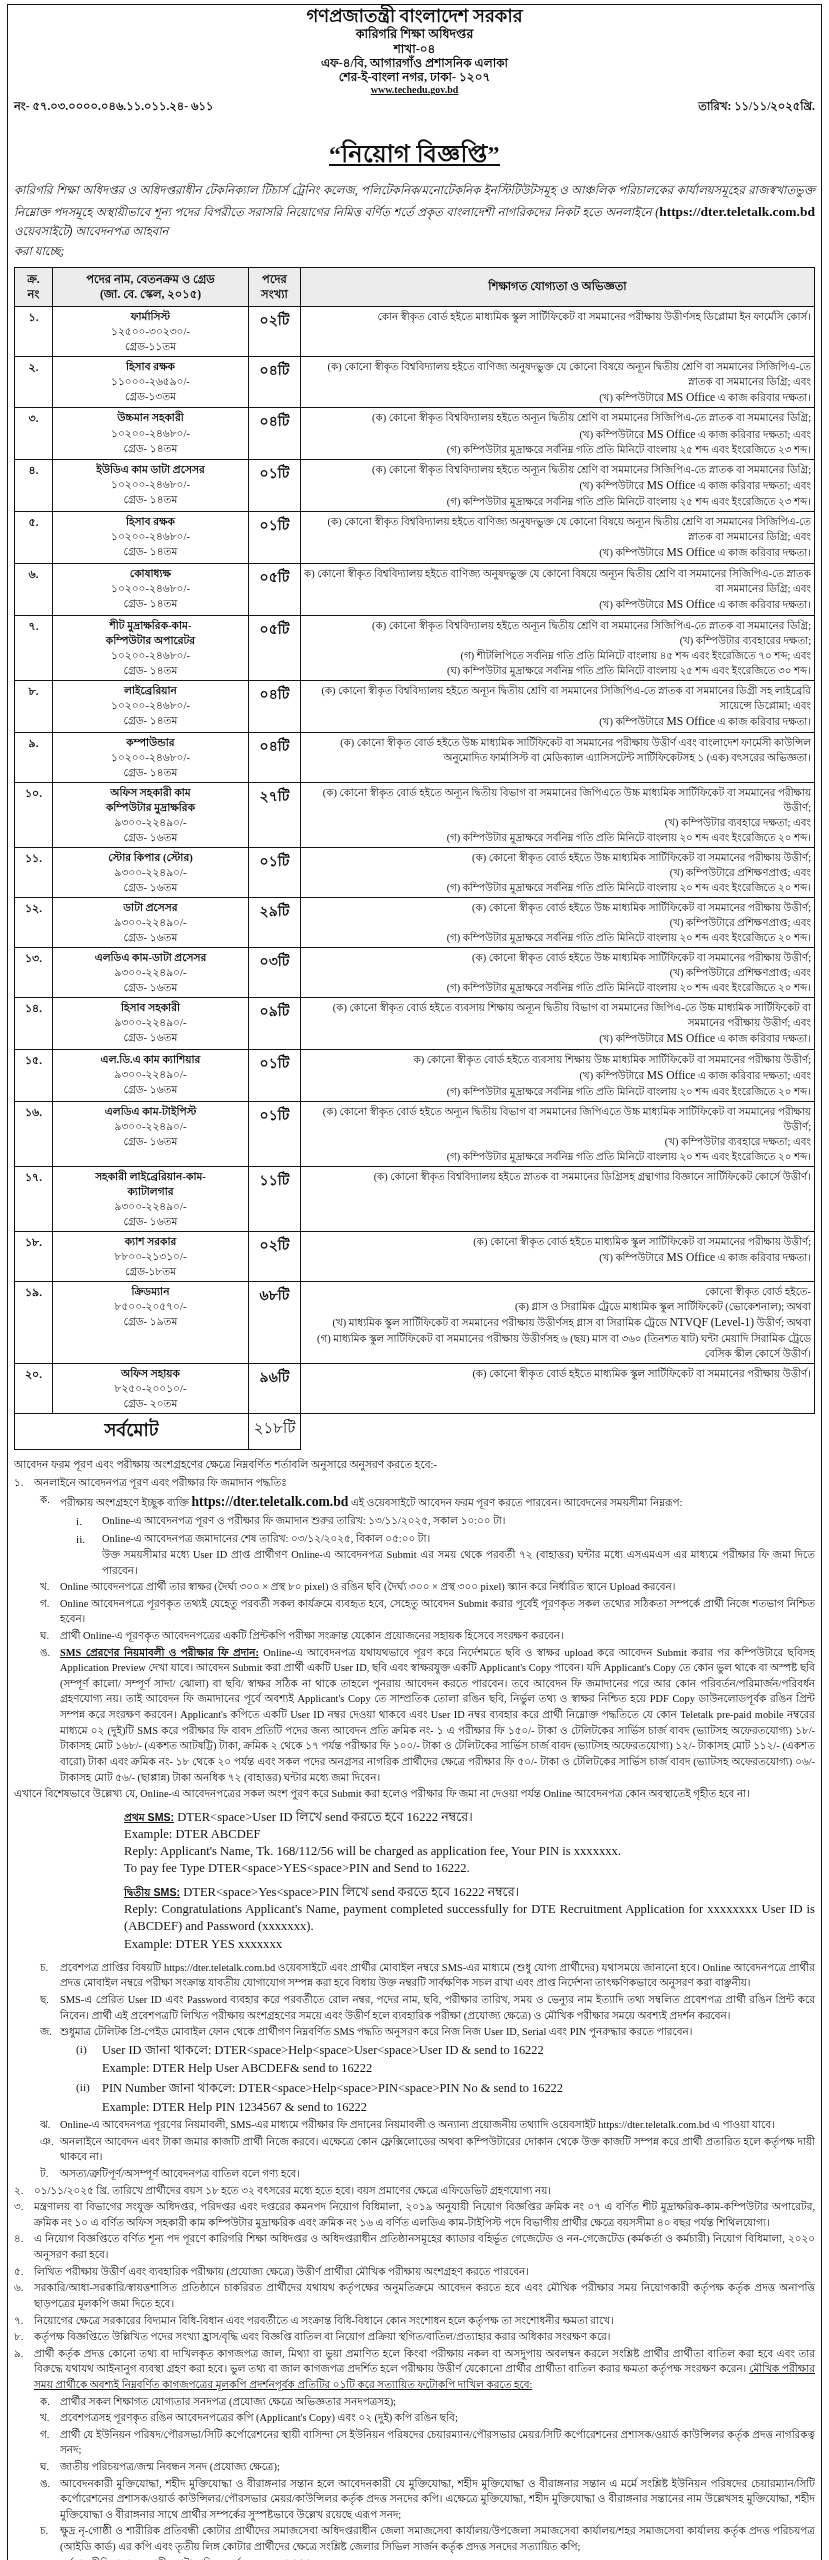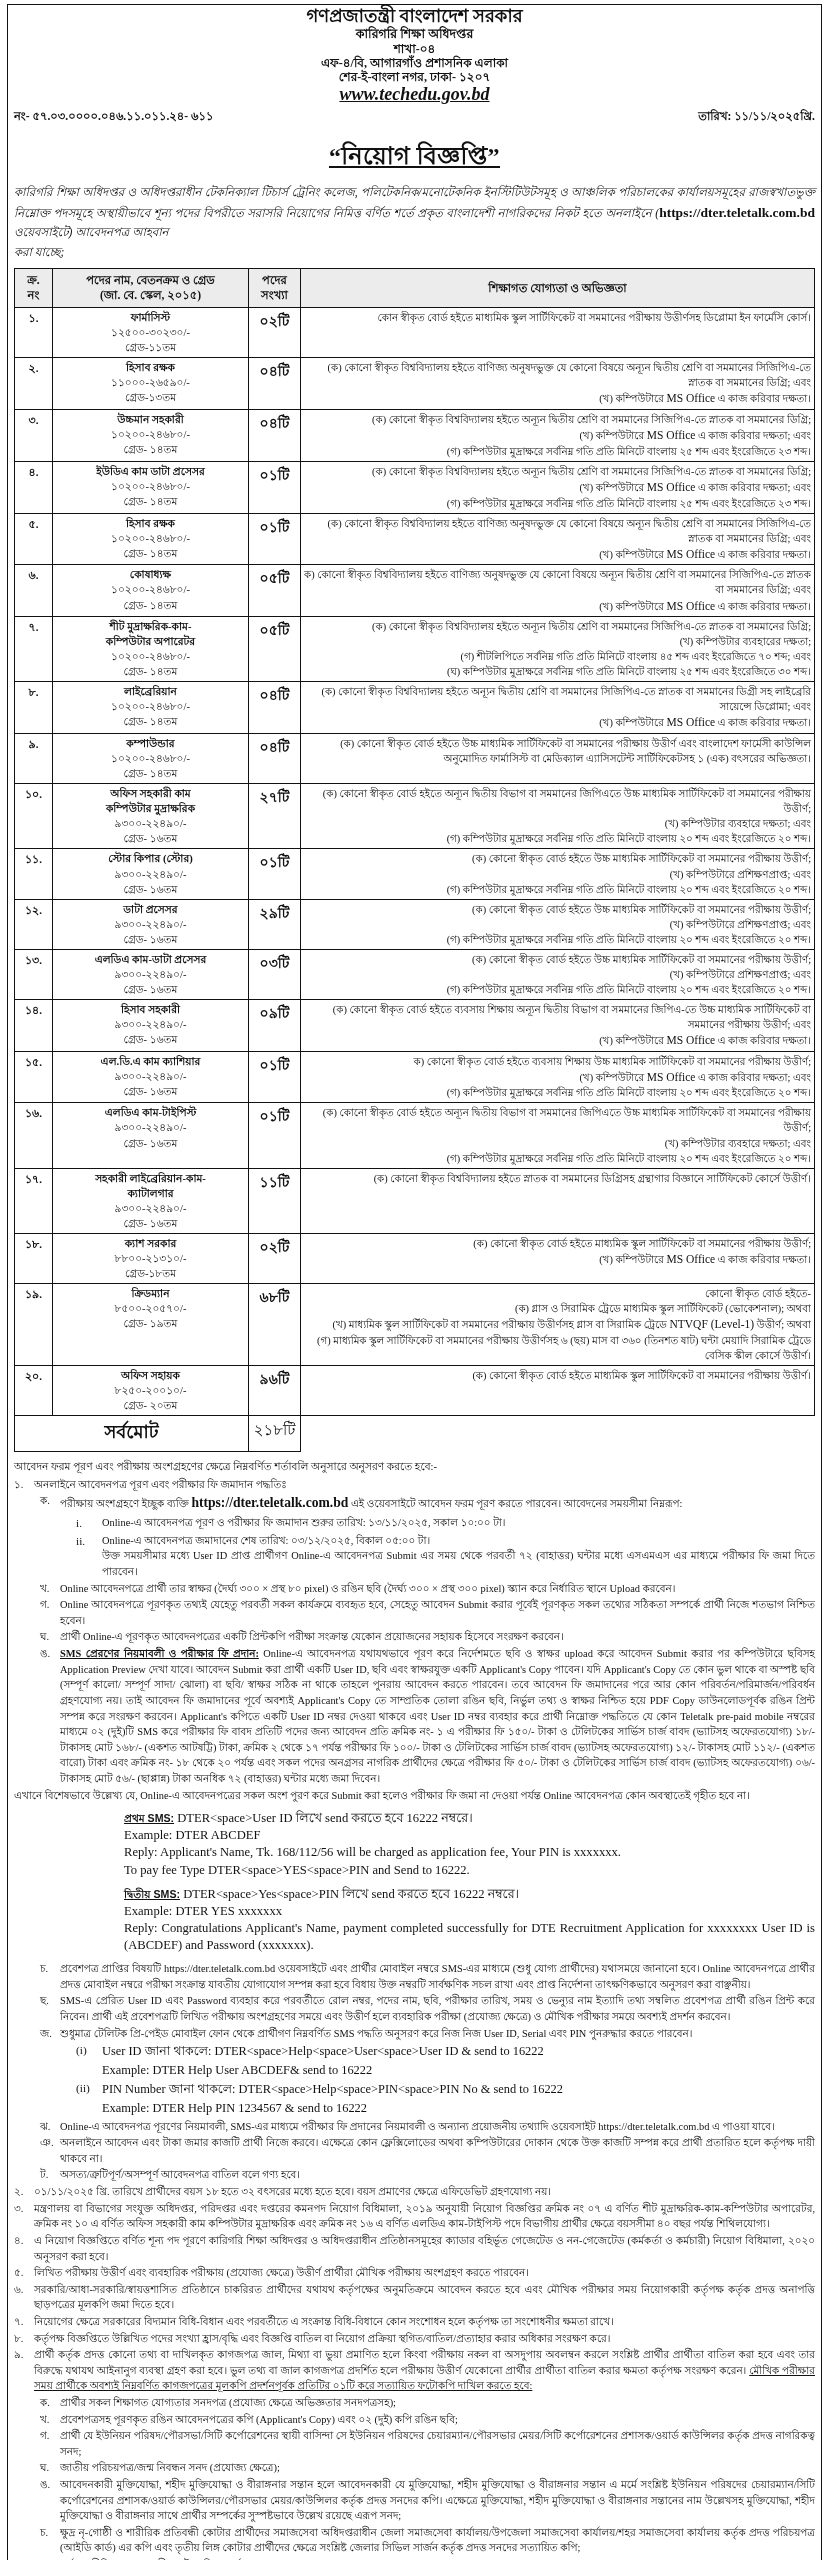--- a/index.html
+++ b/index.html
@@ -28,28 +28,28 @@
   }
 
   
   .hdr{ text-align:center; line-height:1.18; }
   .hdr .l{ display:block; font-weight:bold; }
   .h-gov{ font-size:18px; }
   .h-dir{ font-size:12.5px; }
   .h-branch{ font-size:12px; }
   .h-addr{ font-size:12px; }
   .h-city{ font-size:12px; }
-  .h-web{ font-size:18px; text-decoration:underline; font-family:"Liberation Serif",serif;font-style:italic; }
+  .h-web{ font-size:10px; text-decoration:underline; font-family:"Liberation Serif",serif; }
 
   .memo-row{
     display:flex; justify-content:space-between; align-items:flex-start;
     font-size:11.5px; font-weight:bold; margin-top:2px;
   }
 
-  .title-wrap{ text-align:center; margin-top:10px; }
+  .title-wrap{ text-align:center; margin-top:18px; }
   .title{
     display:inline-block;
     font-size:24px; font-weight:bold;
     text-decoration:underline;
     letter-spacing:0.4px;
   }
 
   .intro{
     font-size:11.6px;
     line-height:1.62;
@@ -513,22 +513,22 @@
         <div>Reply: Applicant's Name, Tk. 168/112/56 will be charged as application fee, Your PIN is xxxxxxx.</div>
         <div>To pay fee Type DTER&lt;space&gt;YES&lt;space&gt;PIN and Send to 16222.</div>
       </div>
 
       <div class="gap"></div>
 
       <div class="sms-block">
         <div>
           <span class="hd bn">দ্বিতীয় SMS:</span><span> DTER&lt;space&gt;Yes&lt;space&gt;PIN লিখে send করতে হবে 16222 নম্বরে।</span>
         </div>
+        <div>Reply: Congratulations Applicant's Name, payment completed successfully for DTE Recruitment Application for xxxxxxxx User ID is (ABCDEF) and Password (xxxxxxx).</div>
         <div>Example:  DTER YES xxxxxxx</div>
-        <div>Reply: Congratulations Applicant's Name, payment completed successfully for DTE Recruitment Application for xxxxxxxx User ID is (ABCDEF) and Password (xxxxxxx).</div>
       </div>
 
       <div class="gap"></div>
 
       <div class="num-item ind1">
         <span class="mk">চ.</span>
         <span class="bd">প্রবেশপত্র প্রাপ্তির বিষয়টি https://dter.teletalk.com.bd ওয়েবসাইটে এবং প্রার্থীর মোবাইল নম্বরে SMS-এর মাধ্যমে (শুধু যোগ্য প্রার্থীদের) যথাসময়ে জানানো হবে। Online আবেদনপত্রে প্রার্থীর প্রদত্ত মোবাইল নম্বরে পরীক্ষা সংক্রান্ত যাবতীয় যোগাযোগ সম্পন্ন করা হবে বিধায় উক্ত নম্বরটি সার্বক্ষণিক সচল রাখা এবং প্রাপ্ত নির্দেশনা তাৎক্ষণিকভাবে অনুসরণ করা বাঞ্ছনীয়।</span>
       </div>
       <div class="num-item ind1">
         <span class="mk">ছ.</span>

